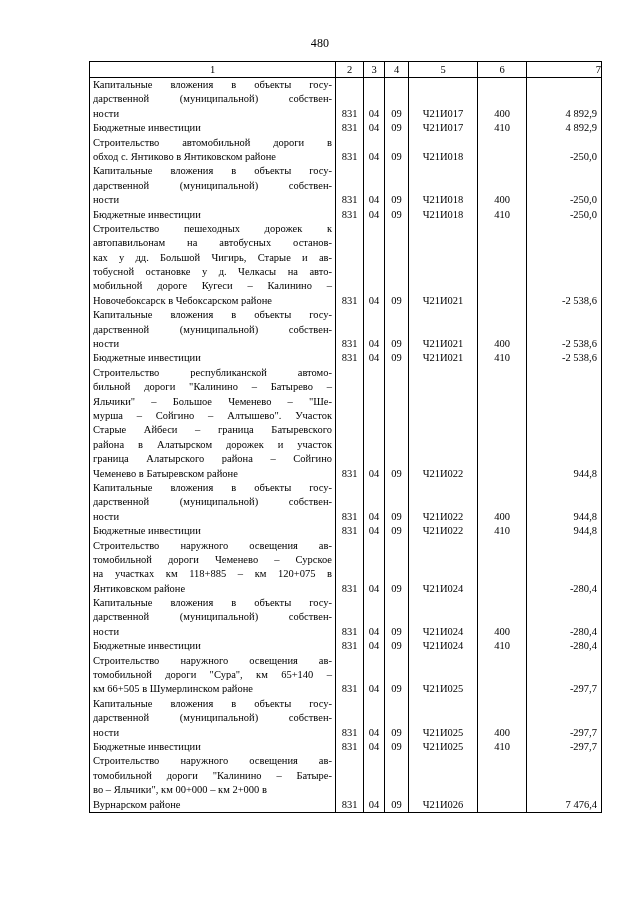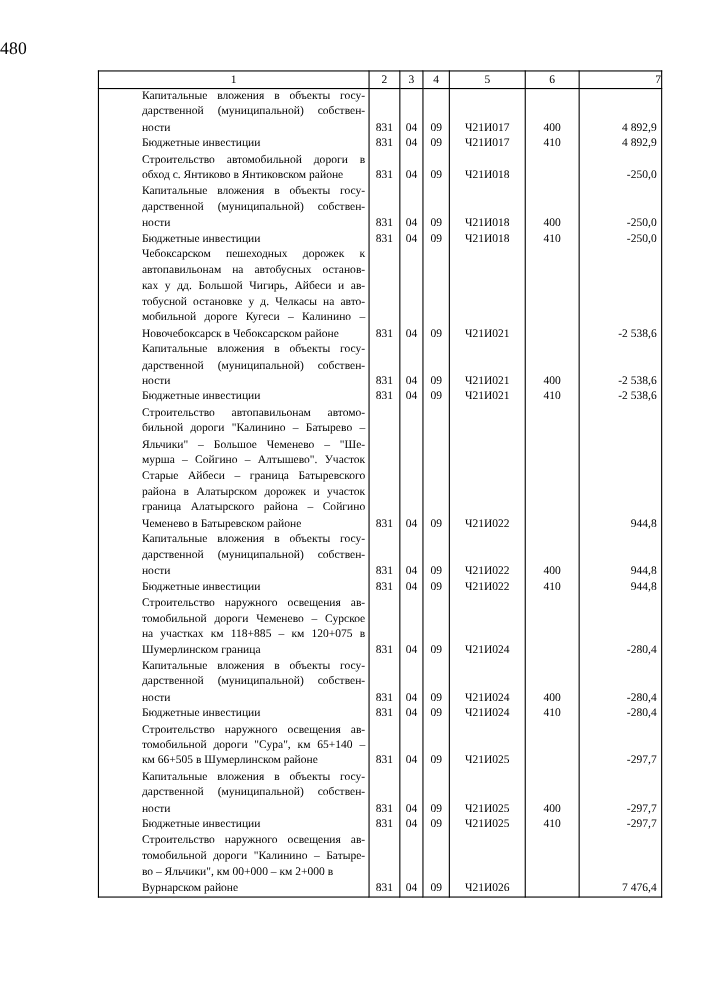--- a/index.html
+++ b/index.html
@@ -14,22 +14,22 @@
     color: #000000;
   }
   .page {
     position: relative;
     width: 640px;
     height: 905px;
     box-sizing: border-box;
     padding: 0;
   }
   .page-number {
-    text-align: left;
-    font-size: 16px;
+    text-align: center;
+    font-size: 12px;
     margin-top: 36px;
     margin-bottom: 10px;
     letter-spacing: 0.2px;
   }
   .table-wrap {
     margin: 0 46px 0 89px;
   }
   table.doc-table {
     border-collapse: collapse;
     width: 505px;
@@ -69,21 +69,20 @@
     height: 14.4px;
     line-height: 14.4px;
     white-space: nowrap;
     overflow: hidden;
   }
   .c1 .line {
     padding: 0 3px;
     text-align: justify;
     text-align-last: justify;
     white-space: normal;
-    margin-left: 36px;
   }
   .c1 .line.last {
     text-align: right;
     text-align-last: left;
   }
   .c7 .line {
     padding-right: 4px;
   }
   .c2 .line, .c3 .line, .c4 .line, .c5 .line, .c6 .line {
     text-align: center;
@@ -115,46 +114,46 @@
                 <span class="line">Капитальные вложения в объекты госу-</span>
                 <span class="line">дарственной (муниципальной) собствен-</span>
                 <span class="line last">ности</span>
                 <span class="line last">Бюджетные инвестиции</span>
                 <span class="line">Строительство автомобильной дороги в</span>
                 <span class="line last">обход с. Янтиково в Янтиковском районе</span>
                 <span class="line">Капитальные вложения в объекты госу-</span>
                 <span class="line">дарственной (муниципальной) собствен-</span>
                 <span class="line last">ности</span>
                 <span class="line last">Бюджетные инвестиции</span>
-                <span class="line">Чебоксарском пешеходных дорожек к</span>
+                <span class="line">Строительство пешеходных дорожек к</span>
                 <span class="line">автопавильонам на автобусных останов-</span>
-                <span class="line">ках у дд. Большой Чигирь, Айбеси и ав-</span>
+                <span class="line">ках у дд. Большой Чигирь, Старые и ав-</span>
                 <span class="line">тобусной остановке у д. Челкасы на авто-</span>
                 <span class="line">мобильной дороге Кугеси – Калинино –</span>
                 <span class="line last">Новочебоксарск в Чебоксарском районе</span>
                 <span class="line">Капитальные вложения в объекты госу-</span>
                 <span class="line">дарственной (муниципальной) собствен-</span>
                 <span class="line last">ности</span>
                 <span class="line last">Бюджетные инвестиции</span>
-                <span class="line">Строительство автопавильонам автомо-</span>
+                <span class="line">Строительство республиканской автомо-</span>
                 <span class="line">бильной дороги "Калинино – Батырево –</span>
                 <span class="line">Яльчики" – Большое Чеменево – "Ше-</span>
                 <span class="line">мурша – Сойгино – Алтышево". Участок</span>
                 <span class="line">Старые Айбеси – граница Батыревского</span>
                 <span class="line">района в Алатырском дорожек и участок</span>
                 <span class="line">граница Алатырского района – Сойгино</span>
                 <span class="line last">Чеменево в Батыревском районе</span>
                 <span class="line">Капитальные вложения в объекты госу-</span>
                 <span class="line">дарственной (муниципальной) собствен-</span>
                 <span class="line last">ности</span>
                 <span class="line last">Бюджетные инвестиции</span>
                 <span class="line">Строительство наружного освещения ав-</span>
                 <span class="line">томобильной дороги Чеменево – Сурское</span>
                 <span class="line">на участках км 118+885 – км 120+075 в</span>
-                <span class="line last">Шумерлинском граница</span>
+                <span class="line last">Янтиковском районе</span>
                 <span class="line">Капитальные вложения в объекты госу-</span>
                 <span class="line">дарственной (муниципальной) собствен-</span>
                 <span class="line last">ности</span>
                 <span class="line last">Бюджетные инвестиции</span>
                 <span class="line">Строительство наружного освещения ав-</span>
                 <span class="line">томобильной дороги "Сура", км 65+140 –</span>
                 <span class="line last">км 66+505 в Шумерлинском районе</span>
                 <span class="line">Капитальные вложения в объекты госу-</span>
                 <span class="line">дарственной (муниципальной) собствен-</span>
                 <span class="line last">ности</span>

